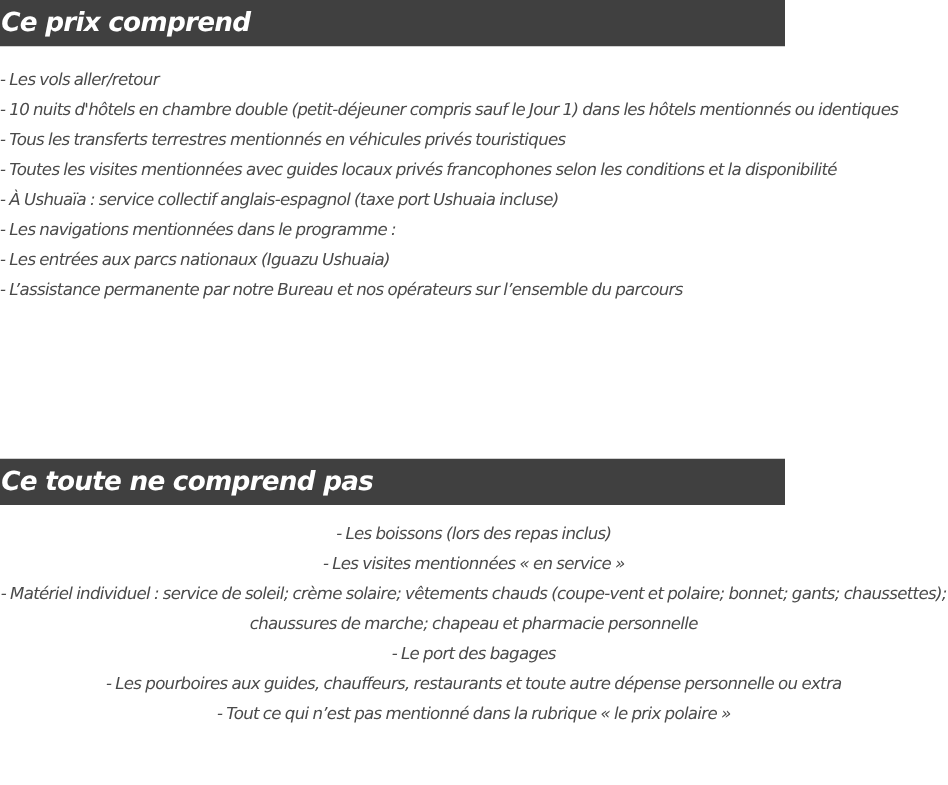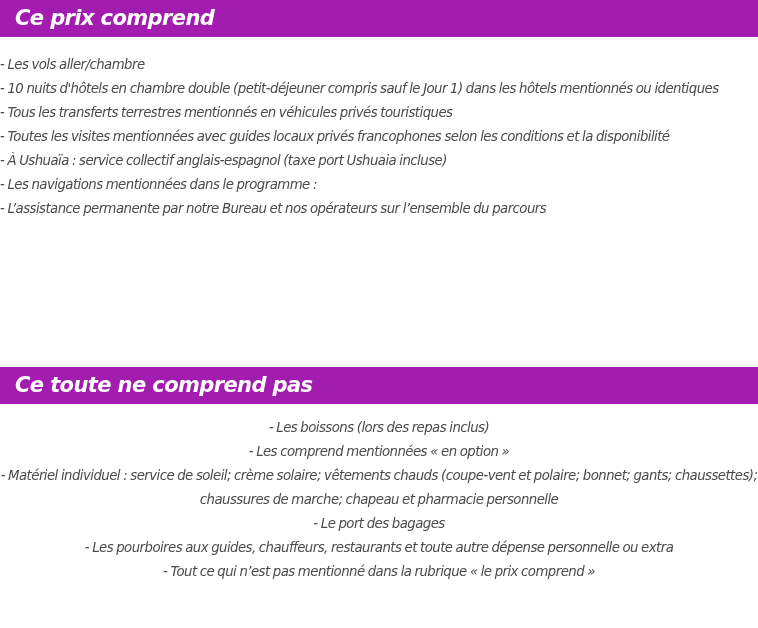--- a/index.html
+++ b/index.html
@@ -10,25 +10,25 @@
     body {
       width: 758px;
       height: 628px;
       overflow: hidden;
       position: relative;
       font-family: "DejaVu Sans", sans-serif;
     }
     .section-header {
       position: absolute;
       left: 0;
-      width: 758px;
+      width: 628px;
       height: 37px;
-      background: #a21caf;
+      background: #404040;
       box-sizing: border-box;
-      padding-left: 15px;
+      padding-left: 1px;
     }
     .section-header h2 {
       margin: 0;
       color: #ffffff;
       font-family: "DejaVu Sans", sans-serif;
       font-style: italic;
       font-weight: bold;
       font-size: 21px;
       line-height: 37px;
       letter-spacing: -0.6px;
@@ -59,33 +59,34 @@
     }
   </style>
 </head>
 <body>
 
 <div id="header-included" class="section-header">
   <h2>Ce prix comprend</h2>
 </div>
 
 <ul id="list-included" class="item-list">
-  <li>- Les vols aller/chambre</li>
+  <li>- Les vols aller/retour</li>
   <li>- 10 nuits d'hôtels en chambre double (petit-déjeuner compris sauf le Jour 1) dans les hôtels mentionnés ou identiques</li>
   <li>- Tous les transferts terrestres mentionnés en véhicules privés touristiques</li>
   <li>- Toutes les visites mentionnées avec guides locaux privés francophones selon les conditions et la disponibilité</li>
   <li>- À Ushuaïa : service collectif anglais-espagnol (taxe port Ushuaia incluse)</li>
   <li>- Les navigations mentionnées dans le programme :</li>
+  <li>- Les entrées aux parcs nationaux (Iguazu Ushuaia)</li>
   <li>- L’assistance permanente par notre Bureau et nos opérateurs sur l’ensemble du parcours</li>
 </ul>
 
 <div id="header-excluded" class="section-header">
   <h2>Ce toute ne comprend pas</h2>
 </div>
 
 <ul id="list-excluded" class="item-list">
   <li>- Les boissons (lors des repas inclus)</li>
-  <li>- Les comprend mentionnées « en option »</li>
+  <li>- Les visites mentionnées « en service »</li>
   <li>- Matériel individuel : service de soleil; crème solaire; vêtements chauds (coupe-vent et polaire; bonnet; gants; chaussettes); chaussures de marche; chapeau et pharmacie personnelle</li>
   <li>- Le port des bagages</li>
   <li>- Les pourboires aux guides, chauffeurs, restaurants et toute autre dépense personnelle ou extra</li>
-  <li>- Tout ce qui n’est pas mentionné dans la rubrique « le prix comprend »</li>
+  <li>- Tout ce qui n’est pas mentionné dans la rubrique « le prix polaire »</li>
 </ul>
 
 </body></html>

